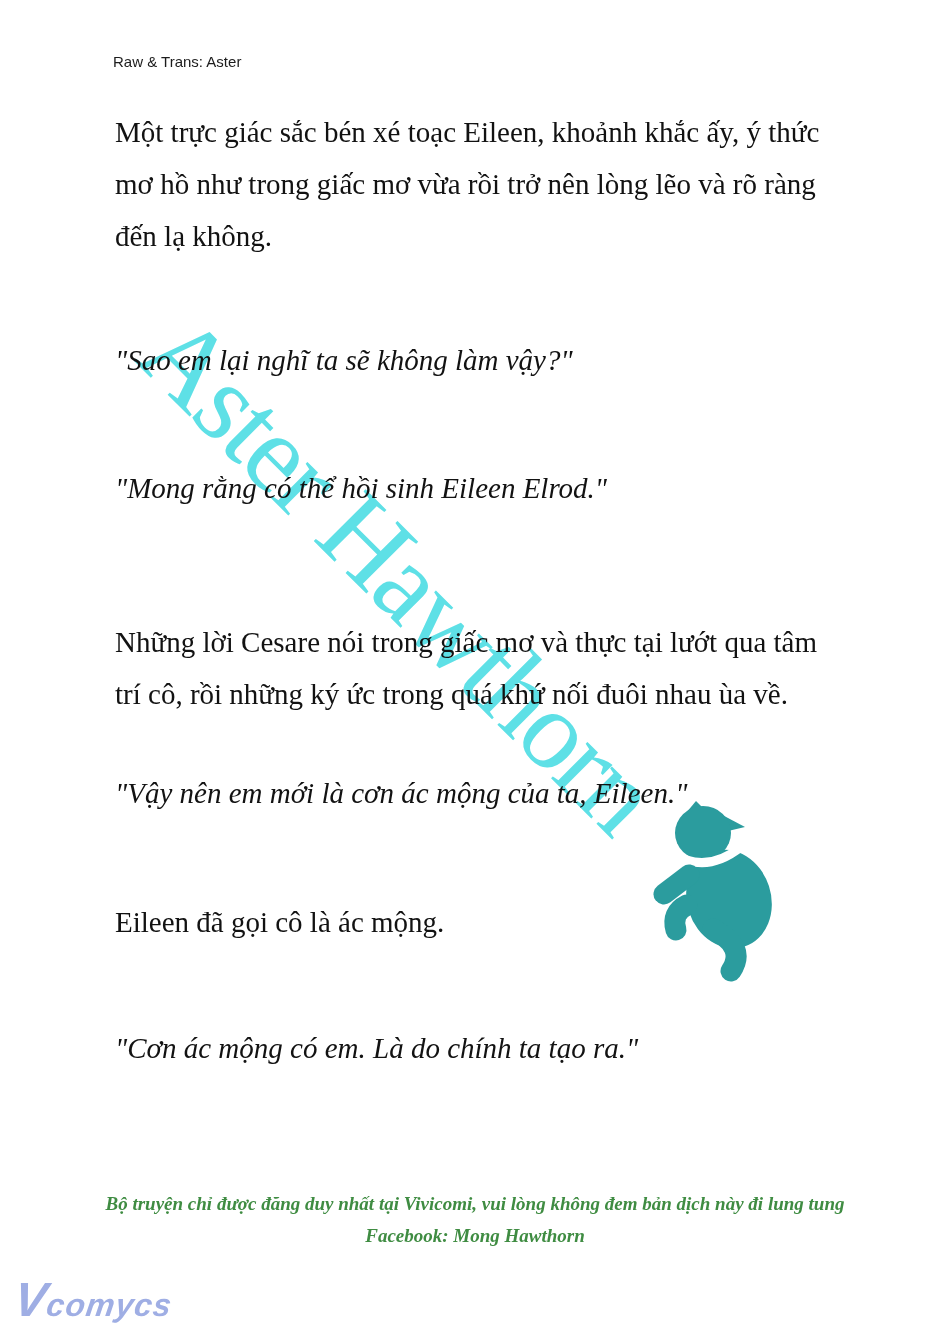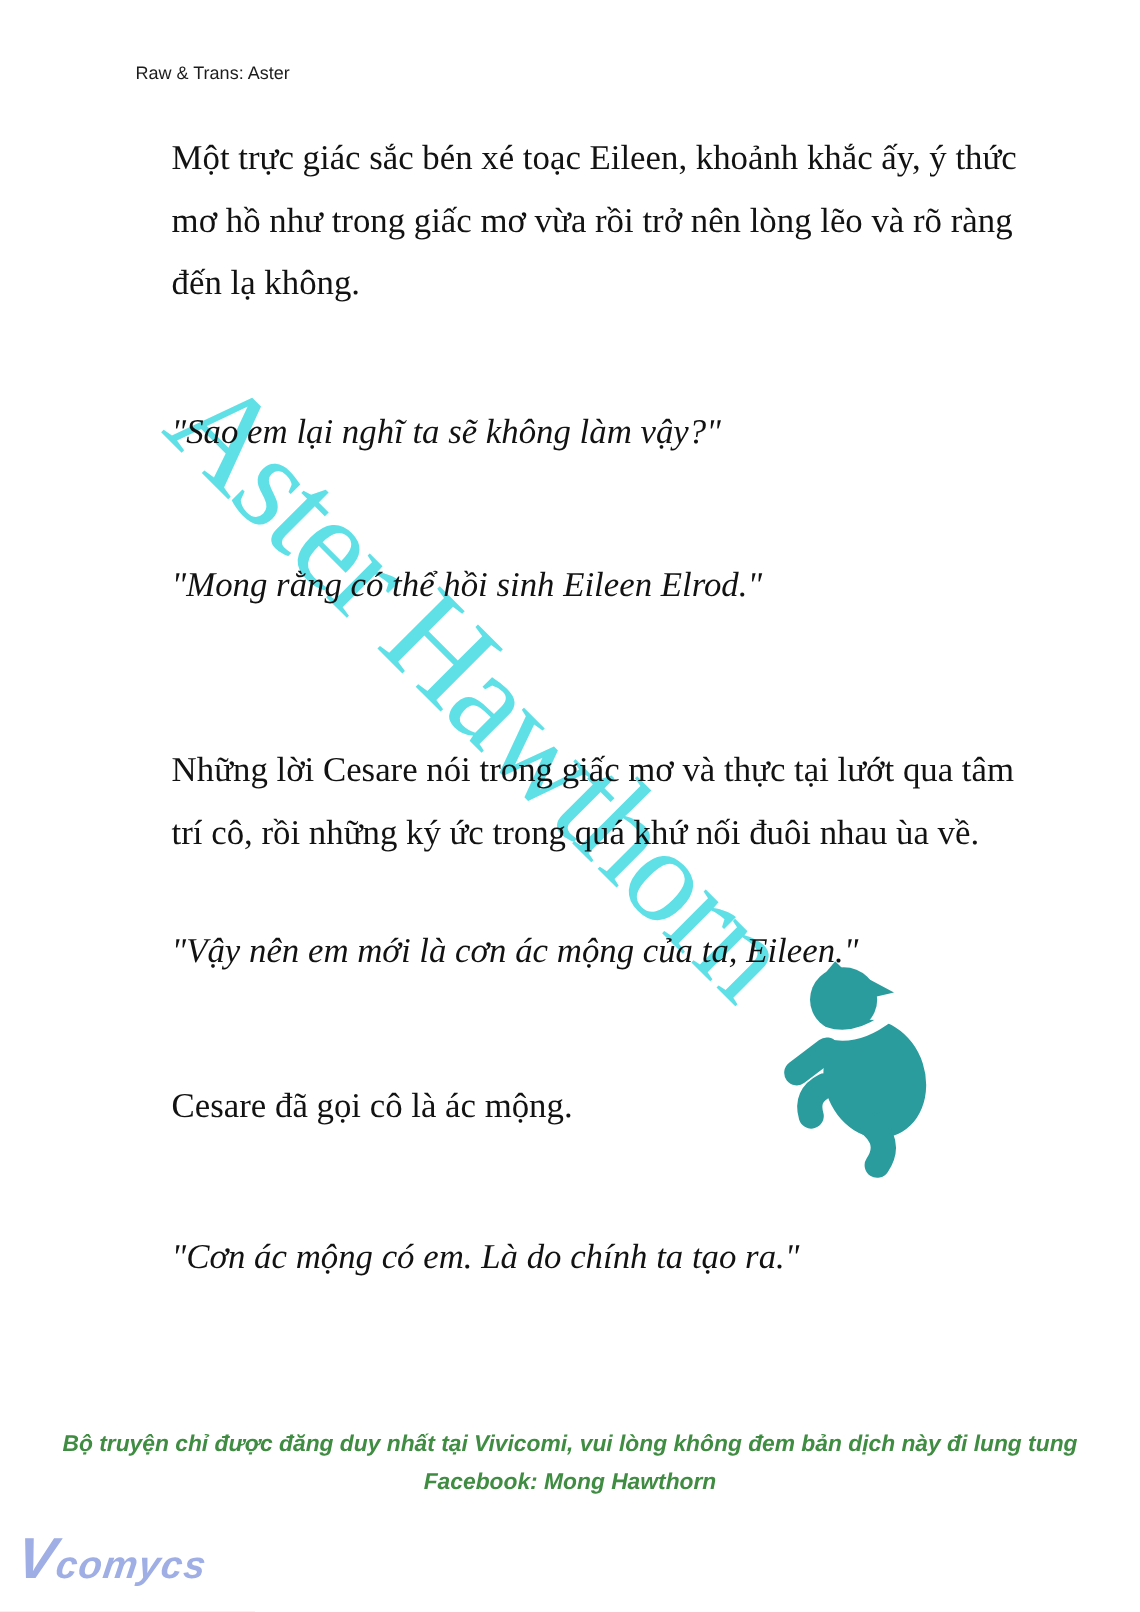--- a/index.html
+++ b/index.html
@@ -22,33 +22,33 @@
     color:#5EE0E6;
     transform:rotate(45deg);
     transform-origin:0 0;
     letter-spacing:-3px;
     white-space:nowrap;
     z-index:0;
     pointer-events:none;
   }
   .textblock{
     position:absolute;left:115px;width:740px;
-    font-size:29px;line-height:52px;color:#121212;z-index:2;margin-left:28px;
+    font-size:29px;line-height:52px;color:#121212;z-index:2;
   }
   .textblock .tline{white-space:nowrap;}
   .quote{font-style:italic;}
   .p1{top:106px}.q1{top:334px}.q2{top:462px}
   .p2{top:616px}.q3{top:767px}.p3{top:896px}.q4{top:1022px}
   .cat{
     position:absolute;left:653px;top:801px;width:122px;height:184px;z-index:1;
   }
   .footer{
     position:absolute;left:0;top:1188px;width:950px;
     text-align:center;
-    font-family:Liberation Sans, sans-serif;
+    font-family:Liberation Serif, serif;
     font-weight:bold;font-style:italic;
     font-size:19px;line-height:32px;
     color:#3F8C42;z-index:2;
   }
   .logo{
     position:absolute;left:14px;top:1284px;
     font-family:"Liberation Sans", sans-serif;
     font-style:italic;font-weight:bold;
     font-size:32px;letter-spacing:1px;
     color:#9FAEE4;
@@ -76,21 +76,21 @@
 
   <div class="textblock quote q2">"Mong rằng có thể hồi sinh Eileen Elrod."</div>
 
   <div class="textblock p2">
     <div class="tline">Những lời Cesare nói trong giấc mơ và thực tại lướt qua tâm</div>
     <div class="tline">trí cô, rồi những ký ức trong quá khứ nối đuôi nhau ùa về.</div>
   </div>
 
   <div class="textblock quote q3">"Vậy nên em mới là cơn ác mộng của ta, Eileen."</div>
 
-  <div class="textblock p3">Cesare đã gọi cô là ác mộng.</div>
+  <div class="textblock p3">Eileen đã gọi cô là ác mộng.</div>
 
   <div class="textblock quote q4">"Cơn ác mộng có em. Là do chính ta tạo ra."</div>
 
   <svg class="cat" viewBox="0 0 122 184" xmlns="http://www.w3.org/2000/svg">
     <g fill="#2B9C9E" stroke="none">
       <polygon points="28,18 43,0 56,13"></polygon>
       <polygon points="58,8 92,26 58,34"></polygon>
       <ellipse cx="50" cy="32" rx="28" ry="27"></ellipse>
       <ellipse cx="76" cy="98" rx="42" ry="50" transform="rotate(-18 76 98)"></ellipse>
     </g>

